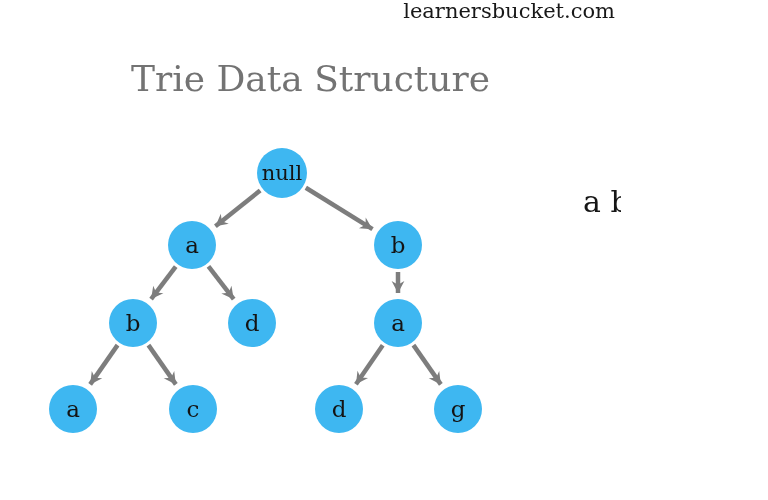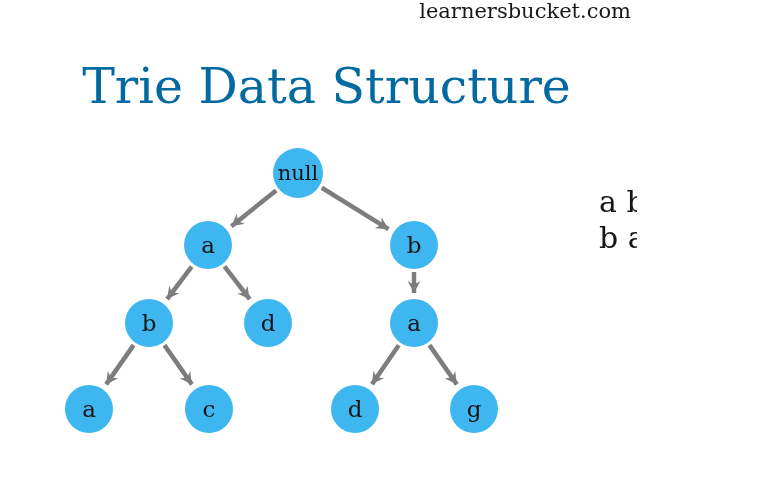--- a/index.html
+++ b/index.html
@@ -3,40 +3,39 @@
 <meta charset="utf-8">
 <style>
   html, body { margin: 0; padding: 0; background: #ffffff; }
   .page {
     position: relative;
     width: 621px;
     height: 500px;
     background: #ffffff;
     overflow: hidden;
     font-family: "DejaVu Serif", "Liberation Serif", serif;
-    margin-left: 16px;
   }
   .watermark {
     position: absolute;
     top: -1px;
     right: 6px;
     font-size: 21px;
     color: #181818;
     white-space: nowrap;
   }
   .title {
     position: absolute;
     top: 58px;
     left: 0;
     width: 100%;
     margin: 0;
     text-align: center;
-    font-size: 49px;
+    font-size: 36px;
     font-weight: normal;
-    color: #0369a1;
+    color: #737373;
     white-space: nowrap;
   }
   .tree-svg {
     position: absolute;
     left: 0;
     top: 0;
   }
   .word-list {
     position: absolute;
     left: 583px;
@@ -107,15 +106,14 @@
         <text x="339" y="409" text-anchor="middle" dominant-baseline="central" fill="#141414" font-family="&quot;DejaVu Serif&quot;, &quot;Liberation Serif&quot;, serif" font-size="23">d</text>
       </g>
       <g>
         <circle cx="458" cy="409" r="24" fill="#3eb7f1"></circle>
         <text x="458" y="409" text-anchor="middle" dominant-baseline="central" fill="#141414" font-family="&quot;DejaVu Serif&quot;, &quot;Liberation Serif&quot;, serif" font-size="23">g</text>
       </g>
     </svg>
 
   <div id="word-list" class="word-list">
       <div class="word-item">a b</div>
-      <div class="word-item">b a</div>
     </div>
 </div>
 
 </body></html>

